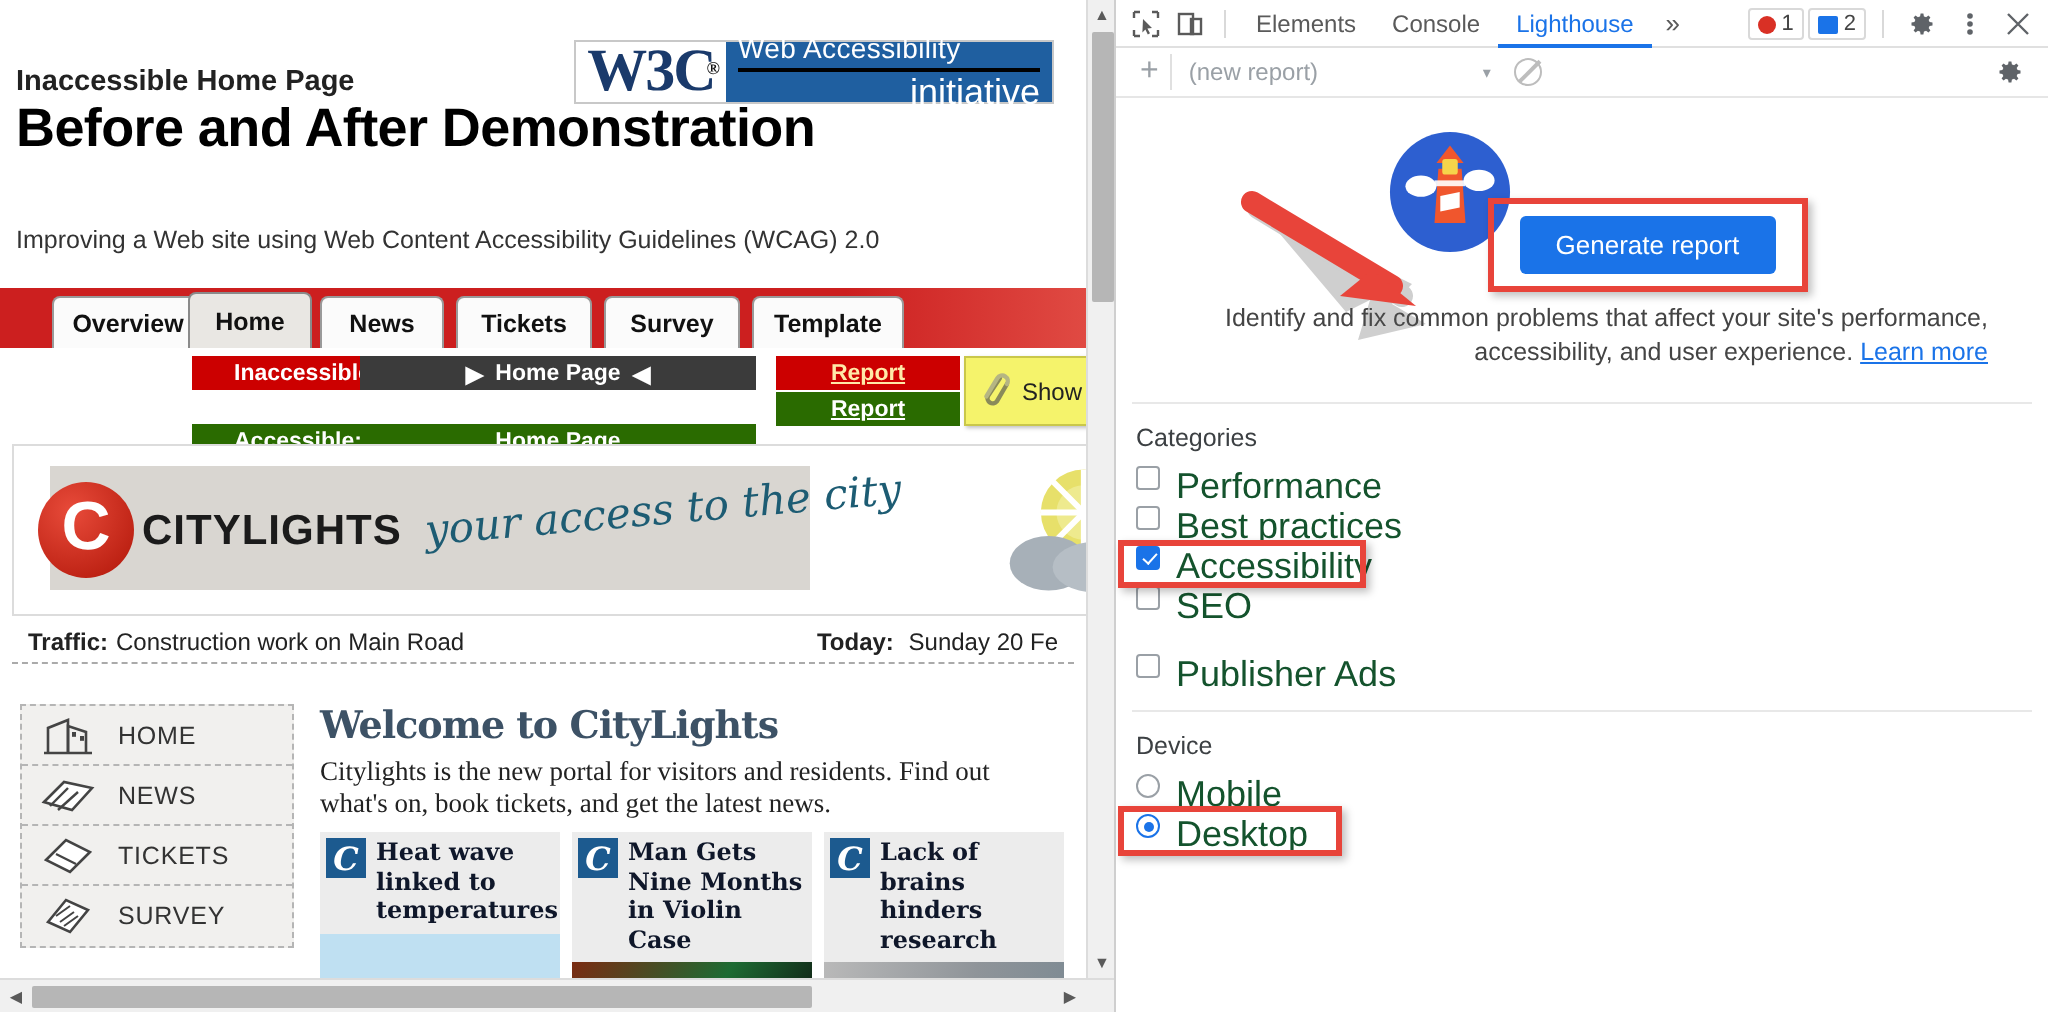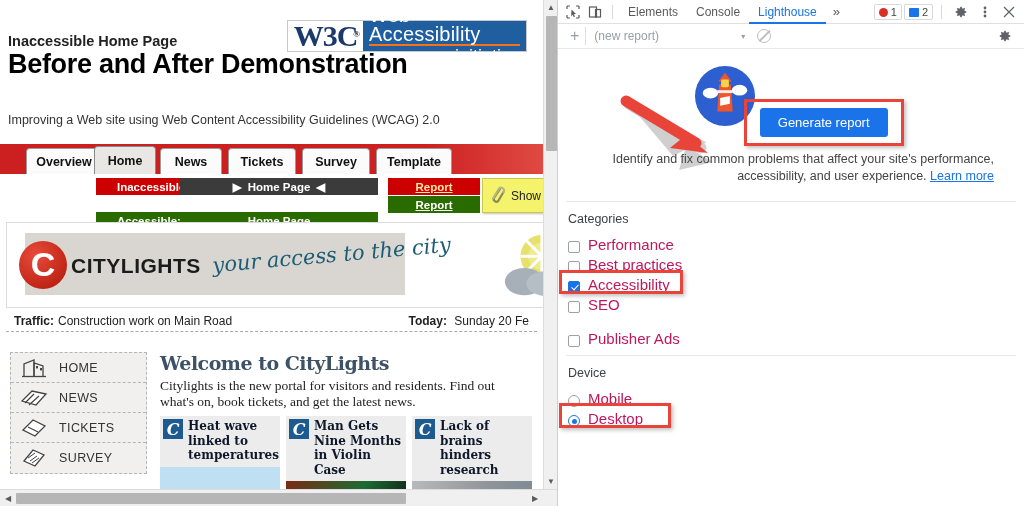--- a/index.html
+++ b/index.html
@@ -26,21 +26,21 @@
   .wai-w3c {
     width:75px; background:#ffffff; display:flex; align-items:center; justify-content:center;
     font-family:"Liberation Serif", serif; font-weight:bold; font-size:30px;
     color:#1a3a6b; letter-spacing:-1px; position:relative;
   }
   .wai-w3c sup { font-size:9px; position:absolute; right:4px; top:8px; color:#111; }
   .wai-text {
     flex:1; background:#1f5fa0; color:#fff; padding:1px 6px 2px 6px;
     display:flex; flex-direction:column; justify-content:center;
   }
-  .wai-l1 { font-size:20px; line-height:19px; letter-spacing:.2px; border-bottom:2px solid #f97316; padding-bottom:0px;}
+  .wai-l1 { font-size:14px; line-height:19px; letter-spacing:.2px; border-bottom:2px solid #000000; padding-bottom:0px;}
   .wai-l2 { font-size:18px; line-height:20px; text-align:right; }
 
   .pg-sub {
     position:absolute; left:8px; top:33px; font-size:14.5px; font-weight:bold; color:#222;
   }
   .pg-title {
     position:absolute; left:8px; top:49px; font-size:27px; font-weight:bold; color:#000;
     letter-spacing:-.3px;
   }
   .pg-desc {
@@ -197,21 +197,21 @@
   .gen-btn { background:#1a73e8; color:#fff; border:none; border-radius:3px;
     font-size:13px; padding:7px 18px; font-family:"Liberation Sans",sans-serif; }
   .hl-box { position:absolute; border:3px solid #e8443a; pointer-events:none;
     box-shadow:2px 2px 4px rgba(0,0,0,.25); }
   .lh-desc { margin:14px 30px 0 30px; font-size:12.5px; line-height:17px; color:#444; text-align:right; }
   .lh-desc a { color:#1a73e8; }
 
   .lh-hr { height:1px; background:#e8e8e8; margin:16px 8px 0 8px; }
   .lh-sect { padding:10px 0 0 10px; }
   .lh-sect-title { font-size:12.5px; color:#3c4043; margin-bottom:7px; }
-  .opt { display:flex; align-items:flex-end; gap:8px; height:20px; font-size:15px; color:#be185d; }
+  .opt { display:flex; align-items:flex-start; gap:8px; height:20px; font-size:18px; color:#14532d; }
   .cbx { width:12px; height:12px; border:1px solid #9aa0a6; border-radius:2px; background:#fff; flex:0 0 12px; }
   .cbx.on { background:#1a73e8; border-color:#1a73e8; position:relative; }
   .cbx.on::after { content:""; position:absolute; left:3.5px; top:1px; width:3px; height:6px;
     border:solid #fff; border-width:0 1.6px 1.6px 0; transform:rotate(42deg); }
   .rdo { width:12px; height:12px; border:1px solid #9aa0a6; border-radius:50%; background:#fff; flex:0 0 12px; }
   .rdo.on { border-color:#1a73e8; position:relative; }
   .rdo.on::after { content:""; position:absolute; left:2.5px; top:2.5px; width:5px; height:5px;
     border-radius:50%; background:#1a73e8; }
 
   .arrow-svg { position:absolute; left:0; top:0; width:467px; height:200px; pointer-events:none; }

